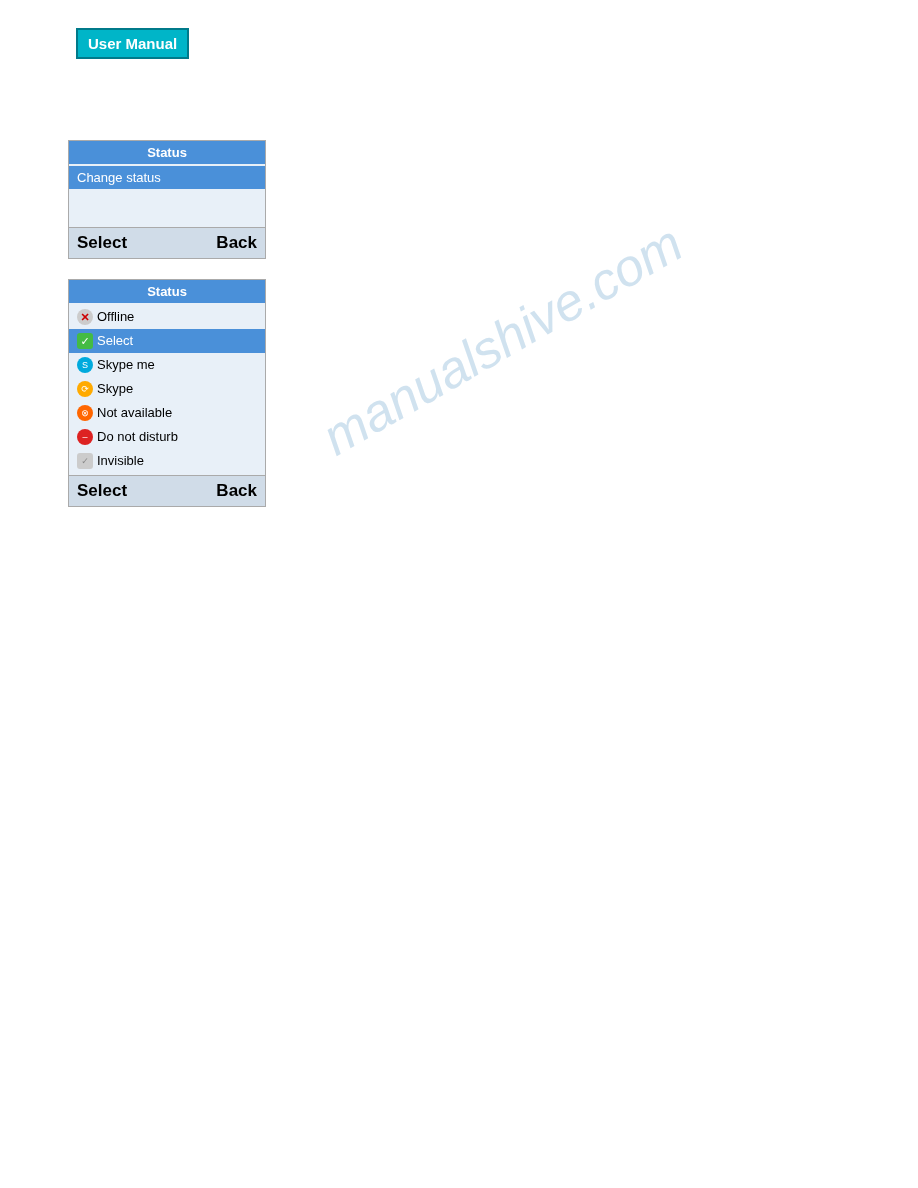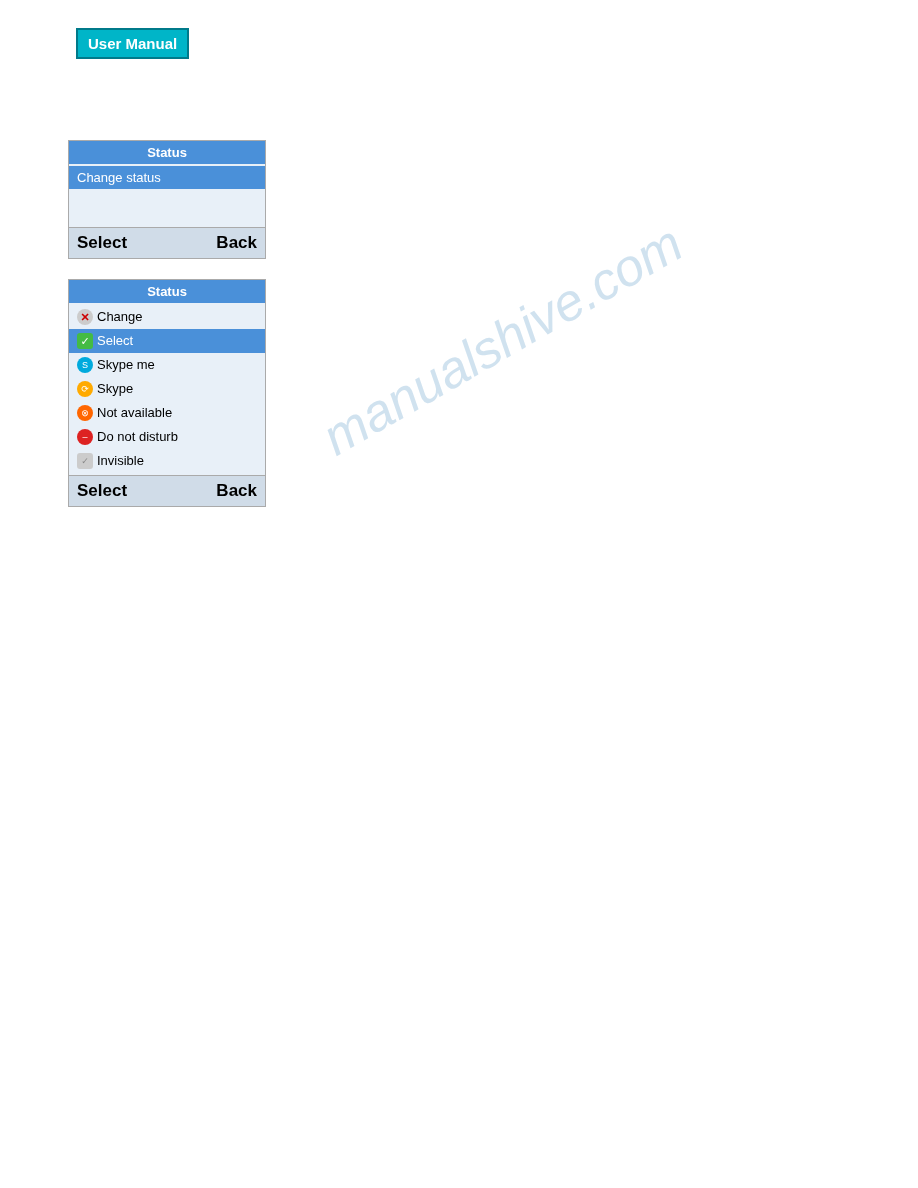--- a/index.html
+++ b/index.html
@@ -189,21 +189,21 @@
       <button class="menu-footer-btn">Select</button>
       <button class="menu-footer-btn">Back</button>
     </div>
   </div>
 
   <div class="menu-panel">
     <div class="menu-panel-header">Status</div>
     <ul class="menu-items-list">
       <li class="menu-item">
         <span class="status-icon icon-offline">✕</span>
-        <span>Change</span>
+        <span>Offline</span>
       </li>
       <li class="menu-item selected">
         <span class="status-icon icon-online">✓</span>
         <span>Select</span>
       </li>
       <li class="menu-item">
         <span class="status-icon icon-skypeme">S</span>
         <span>Skype me</span>
       </li>
       <li class="menu-item">

